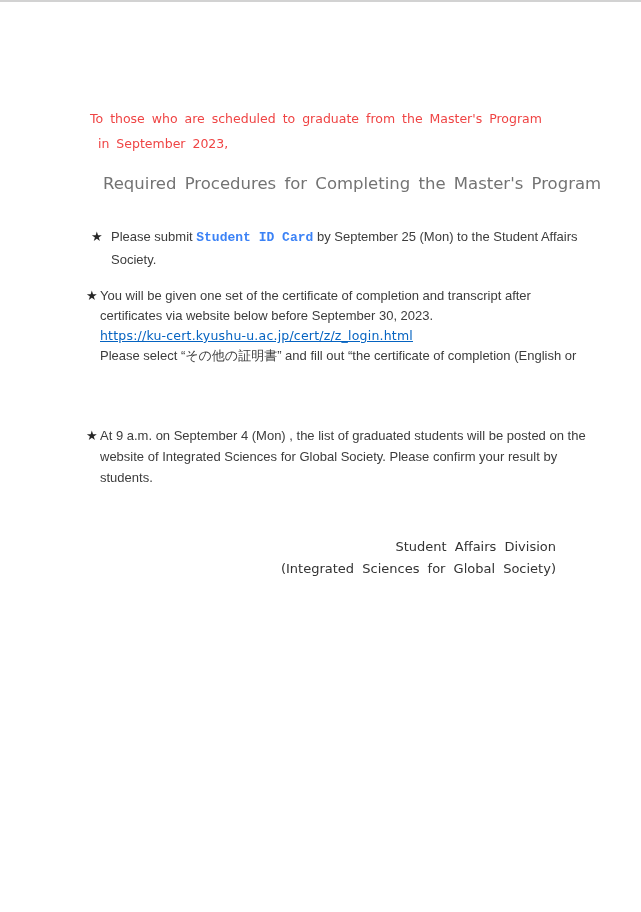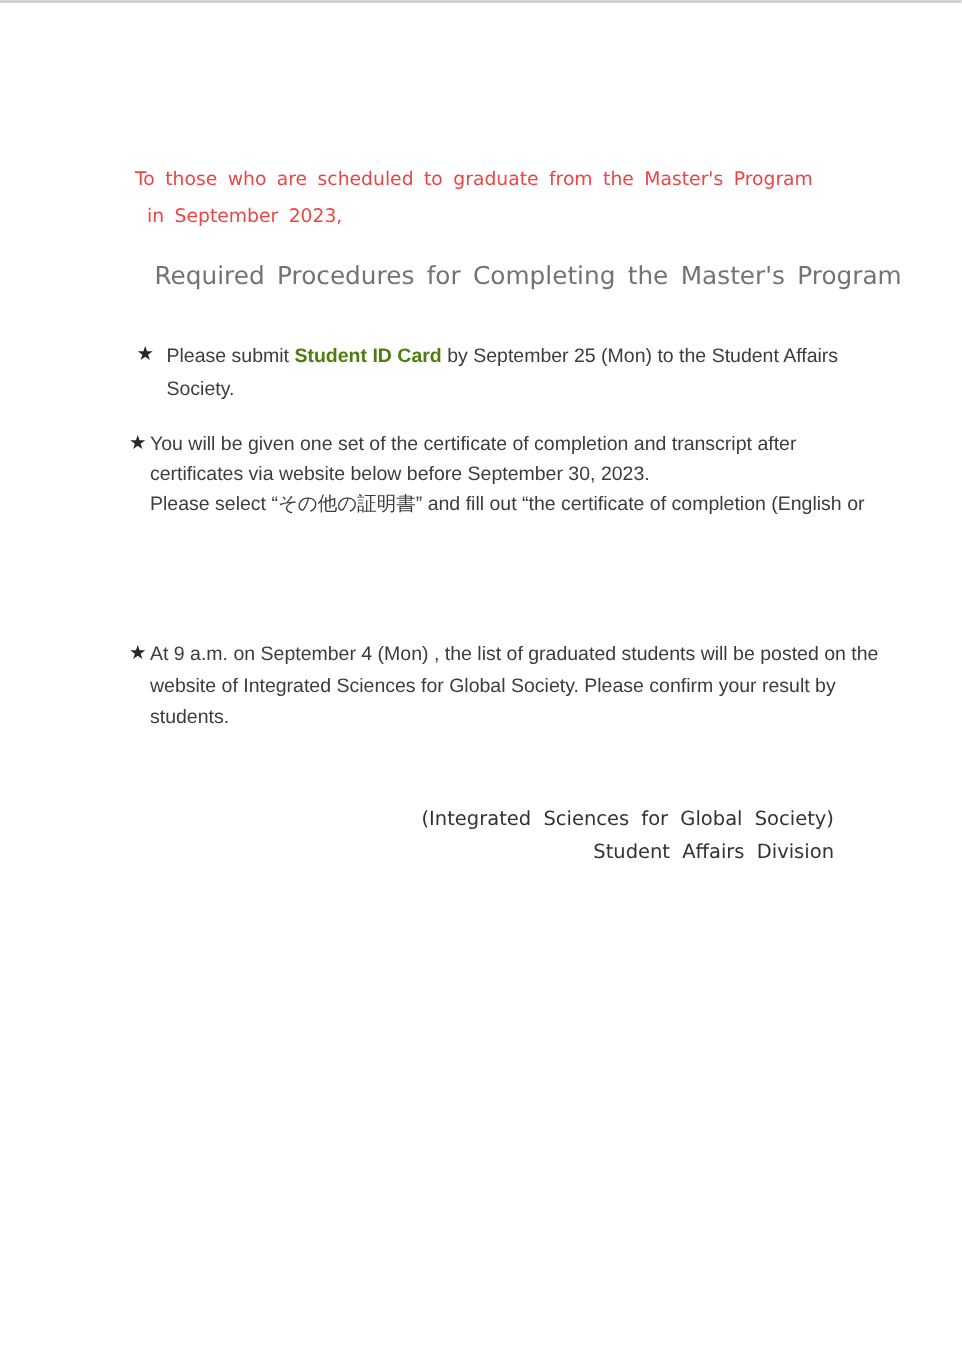--- a/index.html
+++ b/index.html
@@ -60,21 +60,21 @@
     font-family: "DejaVu Sans", sans-serif;
   }
   .bullet-1 { left: 91px; top: 226px; line-height: 22px; }
   .bullet-1 .star { width: 20px; }
   .bullet-2 { left: 86px; top: 286px; line-height: 20px; }
   .bullet-2 .star { width: 14px; }
   .bullet-3 { left: 86px; top: 425px; line-height: 21px; }
   .bullet-3 .star { width: 14px; }
   .btext { flex: 1 1 auto; }
   .btext .pline { white-space: nowrap; }
-  .bold-seg { font-weight: bold; color: #4d7c0f; }
+  .bold-seg { font-weight: bold; color: #3b82f6; font-family: Liberation Mono, monospace; }
   .link-line { white-space: nowrap; }
   a.doc-link {
     font-family: "DejaVu Sans", sans-serif;
     color: #0563C1;
     text-decoration: underline;
     font-size: 12.5px;
     letter-spacing: 0.2px;
   }
   .signature {
     position: absolute;
@@ -109,31 +109,32 @@
       <div class="pline"><span>Please submit </span><span class="bold-seg">Student ID Card</span><span> by September 25 (Mon) to the Student Affairs</span></div>
       <div class="pline">Society.</div>
     </div>
   </div>
 
   <div class="bullet bullet-2">
     <span class="star">★</span>
     <div class="btext">
       <div class="pline">You will be given one set of the certificate of completion and transcript after</div>
       <div class="pline">certificates via website below before September 30, 2023.</div>
+      <div class="link-line"><a href="#" class="doc-link">https://ku-cert.kyushu-u.ac.jp/cert/z/z_login.html</a></div>
       <div class="pline">Please select “その他の証明書” and fill out “the certificate of completion (English or</div>
     </div>
   </div>
 
   <div class="bullet bullet-3">
     <span class="star">★</span>
     <div class="btext">
       <div class="pline">At 9 a.m. on September 4 (Mon) , the list of graduated students will be posted on the</div>
       <div class="pline">website of Integrated Sciences for Global Society. Please confirm your result by</div>
       <div class="pline">students.</div>
     </div>
   </div>
 
   <div class="signature">
+    <div>Student  Affairs  Division</div>
     <div>(Integrated  Sciences  for  Global  Society)</div>
-    <div>Student  Affairs  Division</div>
   </div>
 
 </div>
 
 </body></html>

